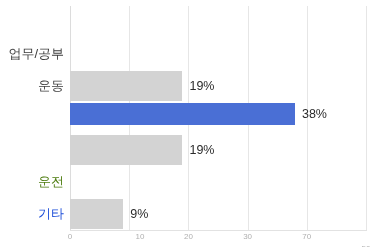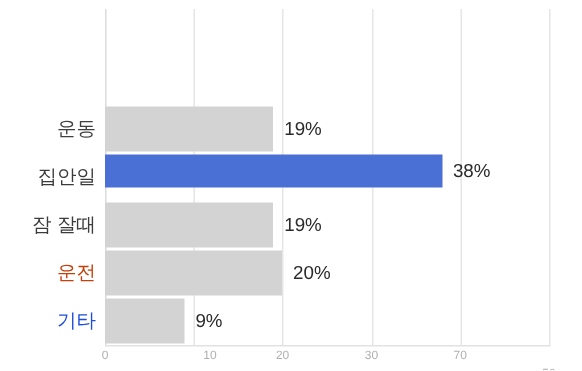--- a/index.html
+++ b/index.html
@@ -103,24 +103,23 @@
     transform: translateX(-50%);
     white-space: nowrap;
   }
 </style>
 </head>
 <body>
 
 <div id="chart-root">
 
   <div id="category-axis">
+      <div class="cat-label" style="top: 41px; color: rgb(59, 59, 59);">업무/공부</div>
       <div class="cat-label" style="top: 73px; color: #404040;">운동</div>
-      <div class="cat-label" style="top: 105px; color: rgb(59, 59, 59);">집안일</div>
-      <div class="cat-label" style="top: 137px; color: rgb(59, 59, 59);">잠 잘때</div>
-      <div class="cat-label" style="top: 169px; color: #c2410c;">운전</div>
+      <div class="cat-label" style="top: 169px; color: #4d7c0f;">운전</div>
       <div class="cat-label" style="top: 201px; color: #1d4ed8;">기타</div>
     </div>
 
   <div id="plot-area">
     <div id="gridlines-layer">
         <div class="gridline axis-zero" style="left: 0px;"></div>
         <div class="gridline" style="left: 59.2px;"></div>
         <div class="gridline" style="left: 118.4px;"></div>
         <div class="gridline" style="left: 177.6px;"></div>
         <div class="gridline" style="left: 236.8px;"></div>
@@ -132,24 +131,20 @@
           <div class="bar-value" style="left: 119.48px; color: rgb(43, 43, 43);">19%</div>
         </div>
         <div class="bar-row" style="top: 97px; height: 22px;">
           <div class="bar" style="width: 224.96px; background: rgb(74, 111, 213);"></div>
           <div class="bar-value" style="left: 231.96px; color: rgb(43, 43, 43);">38%</div>
         </div>
         <div class="bar-row" style="top: 129px; height: 30px;">
           <div class="bar" style="width: 112.48px; background: rgb(211, 211, 211);"></div>
           <div class="bar-value" style="left: 119.48px; color: rgb(43, 43, 43);">19%</div>
         </div>
-        <div class="bar-row" style="top: 161px; height: 30px;">
-          <div class="bar" style="width: 118.4px; background: rgb(211, 211, 211);"></div>
-          <div class="bar-value" style="left: 125.4px; color: rgb(43, 43, 43);">20%</div>
-        </div>
         <div class="bar-row" style="top: 193px; height: 30px;">
           <div class="bar" style="width: 53.28px; background: rgb(211, 211, 211);"></div>
           <div class="bar-value" style="left: 60.28px; color: rgb(43, 43, 43);">9%</div>
         </div>
       </div>
   </div>
 
   <div id="x-axis-line"></div>
   <div id="x-axis">
       <div class="tick-label" style="left: 0px;">0</div>

